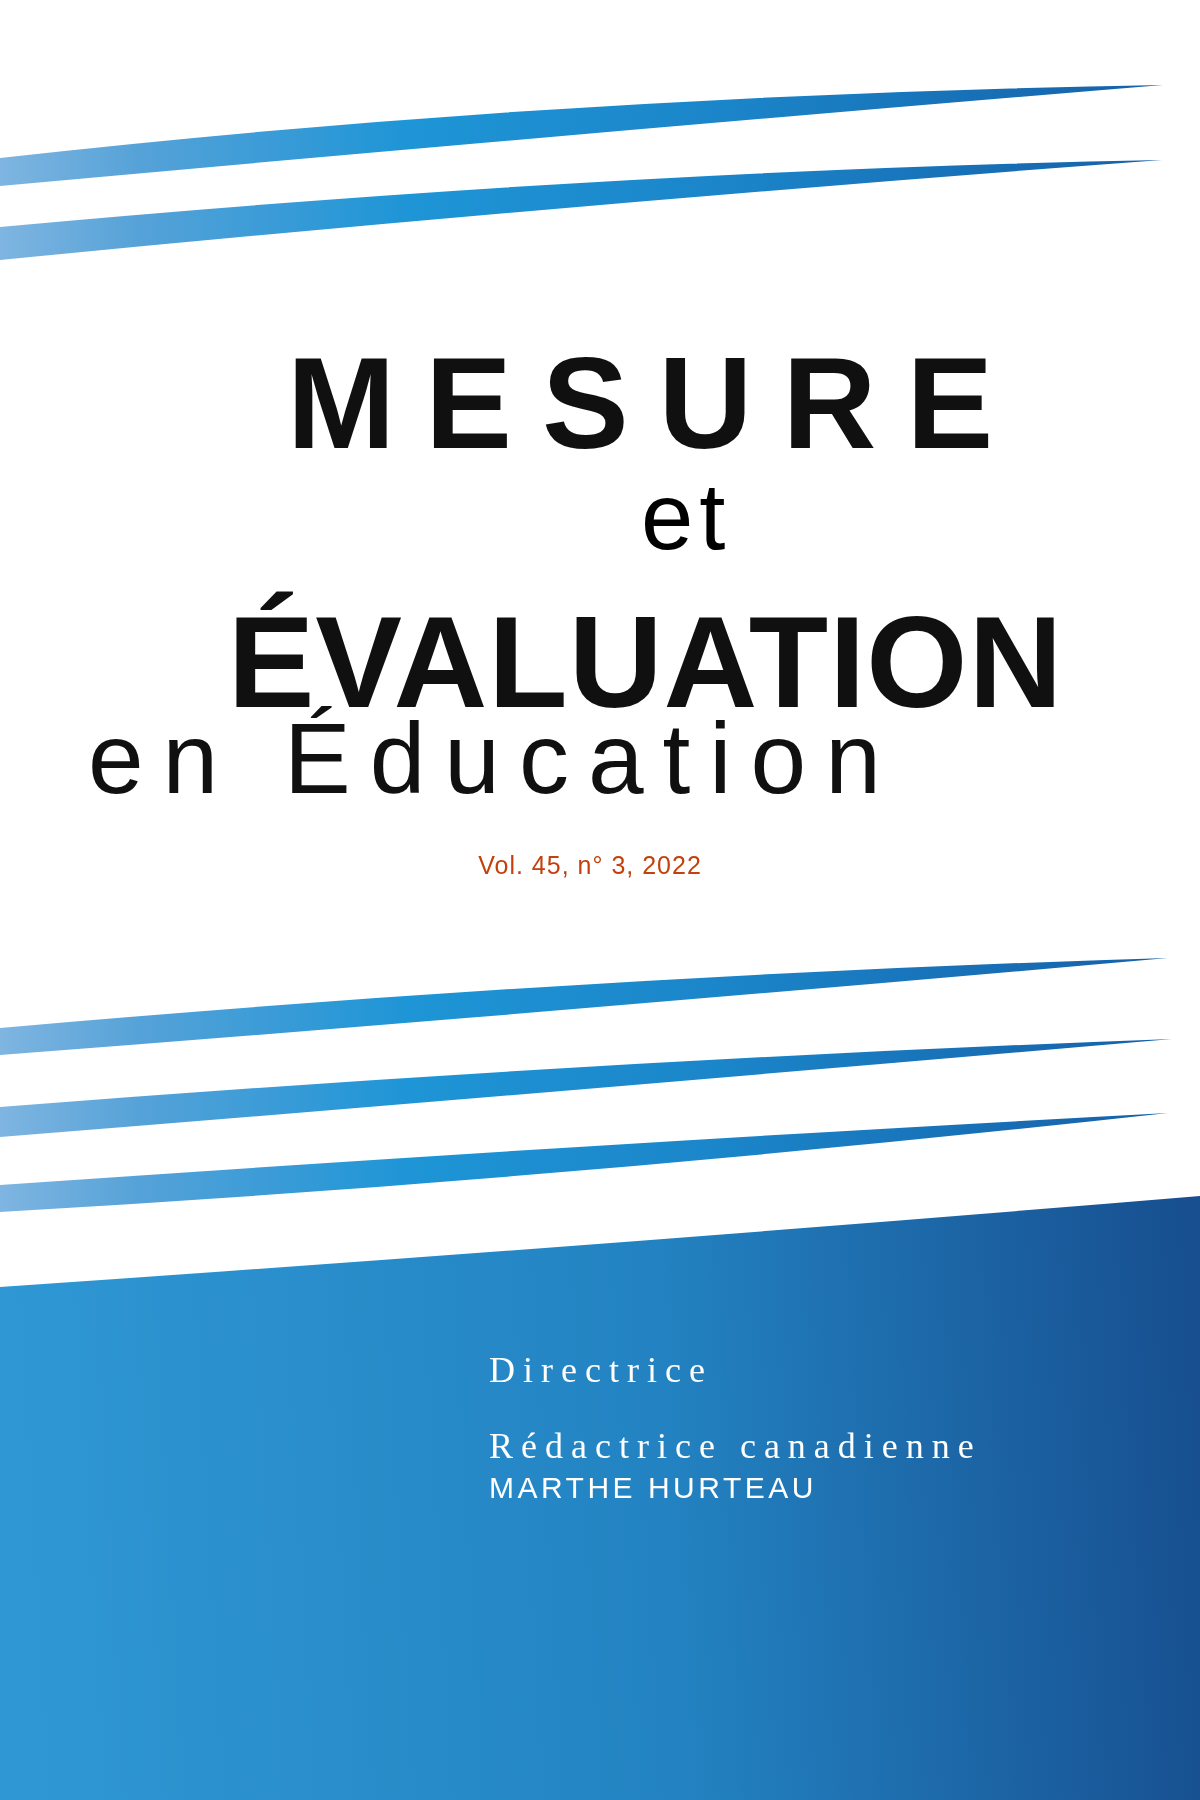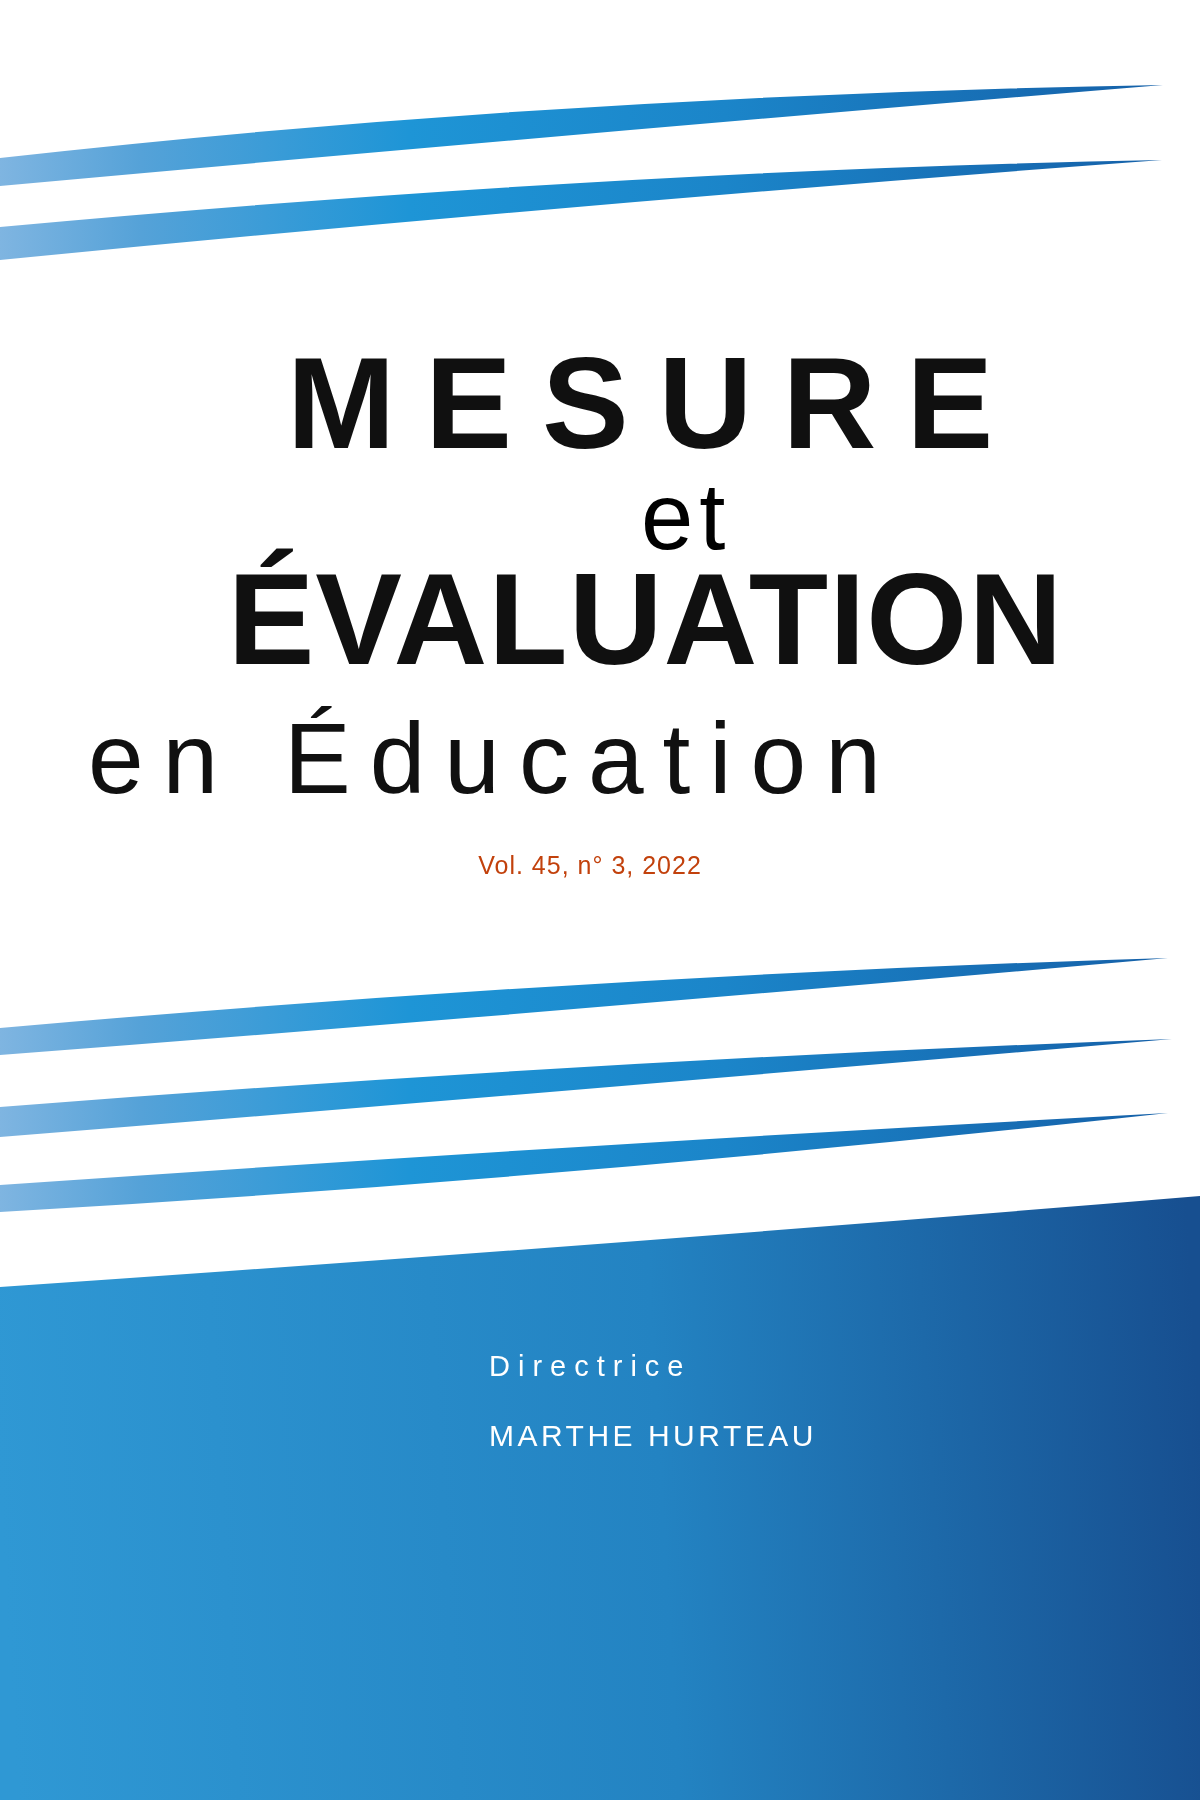--- a/index.html
+++ b/index.html
@@ -35,21 +35,21 @@
     margin: 16px;
   }
   .title-et {
     left: 641px; top: 470px;
     font-size: 94px;
     font-weight: 400;
     letter-spacing: 6px;
     color: #000000;
   }
   .title-evaluation {
-    left: 91px; right: 0; top: 554px;
+    left: 91px; right: 0; top: 597px;
     text-align: center;
     font-size: 130px;
     font-weight: 700;
     letter-spacing: 1px;
     color: #101010;
     margin: 0;
   }
   .title-en-education {
     left: 88px; right: 0; top: 708px;
     text-align: left;
@@ -68,26 +68,27 @@
   }
 
   .editors {
     position: absolute;
     left: 489px;
     top: 1352px;
     color: #ffffff;
   }
   .editor { margin-bottom: 40px; }
   .editor-role {
-    font-size: 29px;
+    font-size: 36px;
     font-weight: 400;
     letter-spacing: 8px;
     line-height: 1;
     margin-bottom: 9px;
     white-space: nowrap;
+    font-family: Liberation Serif, serif;
   }
   .editor-name {
     font-size: 30px;
     font-weight: 500;
     letter-spacing: 3.5px;
     line-height: 1;
     white-space: nowrap;
   }
 </style>
 </head>
@@ -129,17 +130,18 @@
 
   <div class="abs title-en-education">en Éducation</div>
 
   <div class="abs issue-line">Vol. 45, n° 3, 2022</div>
 
   <div class="editors">
     <div class="editor">
       <div class="editor-role">Directrice</div>
     </div>
     <div class="editor">
+      <div class="editor-role">Rédactrice canadienne</div>
       <div class="editor-name">MARTHE HURTEAU</div>
     </div>
   </div>
 
 </div>
 
 </body></html>

